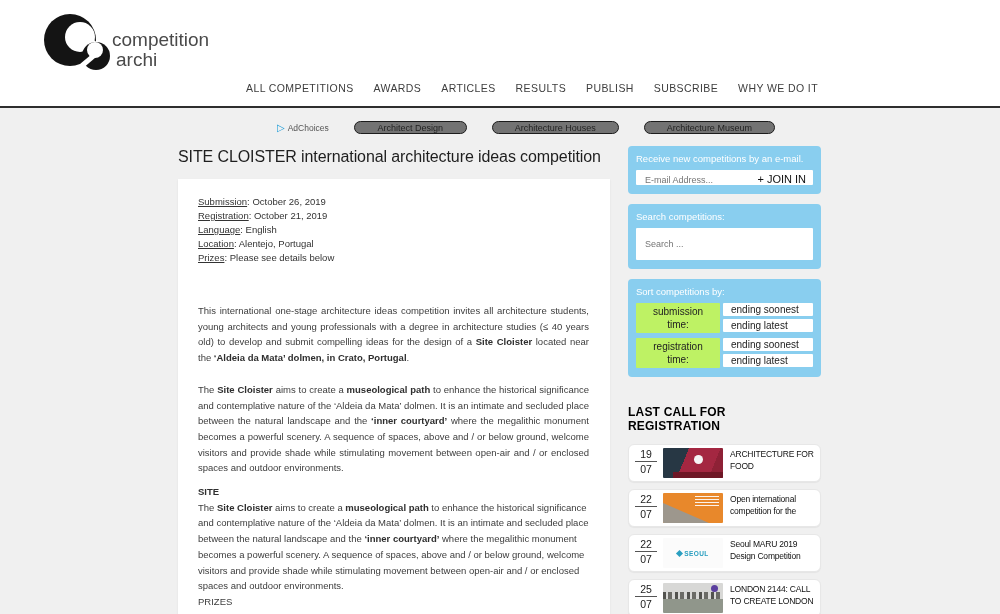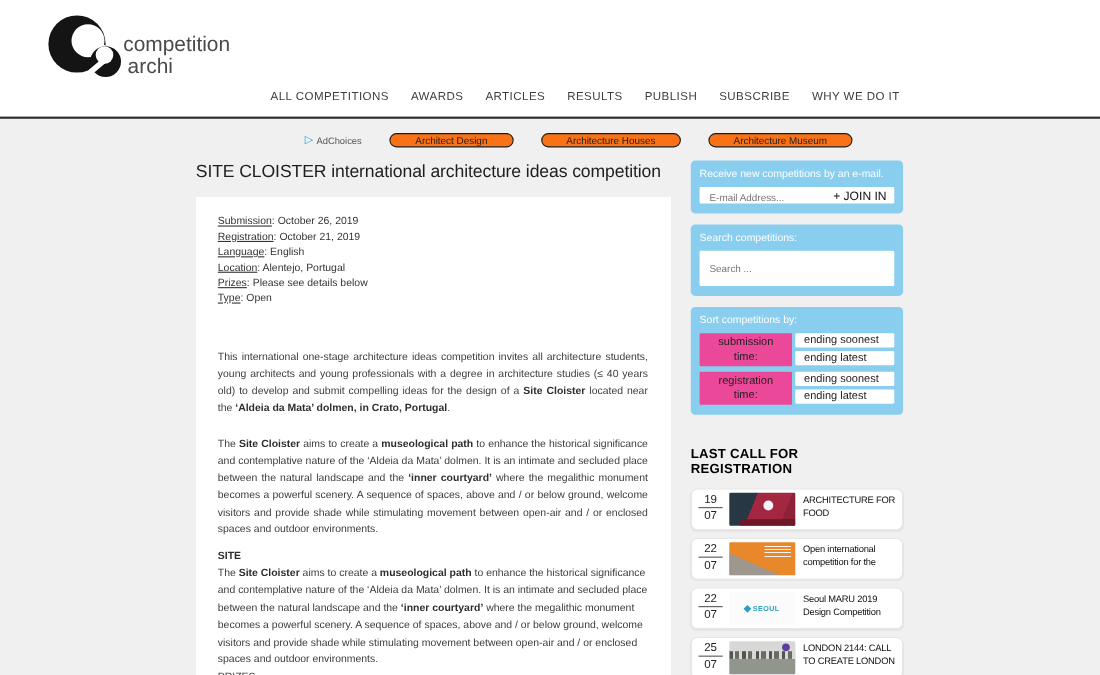--- a/index.html
+++ b/index.html
@@ -11,21 +11,21 @@
   #header { position:absolute; top:0; left:0; width:1000px; height:108px; background:#ffffff; border-bottom:2px solid #2e2e2e; }
   #logo { position:absolute; left:40px; top:8px; width:170px; height:72px; cursor:pointer; }
   #nav { position:absolute; left:246px; top:82px; display:flex; gap:20px; }
   .nav-item { font-size:10.5px; letter-spacing:.4px; color:#3d3d3d; text-decoration:none; cursor:pointer; white-space:nowrap; }
 
   
   #adbar { position:absolute; top:121px; left:277px; display:flex; align-items:center; gap:25px; }
   #adchoices { display:flex; align-items:center; gap:3px; cursor:pointer; }
   #adchoices .tri { color:#1a9bd7; font-size:10px; line-height:10px; }
   #adchoices .txt { font-size:8.5px; color:#555; }
-  .pill { height:13px; min-width:113px; padding:0 22px; border:1px solid #1c1c1c; border-radius:8px; background:#f97316;
+  .pill { height:13px; min-width:113px; padding:0 22px; border:1px solid #1c1c1c; border-radius:8px; background:#737373;
           display:flex; align-items:center; justify-content:center; font-size:9px; color:#222; cursor:pointer; white-space:nowrap; }
 
   
   #article-col { position:absolute; left:178px; top:148px; width:432px; }
   #page-title { font-size:16px; font-weight:400; color:#1e1e1e; letter-spacing:-.1px; margin-bottom:13px; }
   #article-box { background:#ffffff; width:432px; padding:16px 21px 24px 20px; min-height:450px; box-shadow:0 1px 2px rgba(0,0,0,.07); }
   .detail-row { font-size:9.5px; line-height:14px; color:#333; }
   .detail-row .u { text-decoration:underline; }
   #details { margin-bottom:38px; }
   .para { font-size:9.5px; line-height:15.7px; color:#3c3c3c; }
@@ -37,21 +37,21 @@
   
   #sidebar { position:absolute; left:628px; top:146px; width:193px; }
   .bluebox { background:#89ceef; border-radius:4px; padding:7px 8px 9px 8px; margin-bottom:10px; }
   .bluebox .blabel { font-size:9.5px; color:#ffffff; margin-bottom:6px; }
   .sub-row { background:#ffffff; height:15px; display:flex; align-items:flex-end; border-radius:1px; }
   .sub-row input { border:0; outline:0; flex:1; min-width:0; font-size:9px; color:#888; padding-left:9px; background:transparent; font-family:inherit; }
   .join-btn { font-size:11px; color:#111; padding:0 7px; white-space:nowrap; background:none; border:0; cursor:pointer; font-family:inherit; }
   .search-row { background:#ffffff; height:32px; display:flex; align-items:center; border-radius:1px; }
   .search-row input { border:0; outline:0; flex:1; font-size:9px; color:#777; padding-left:9px; background:transparent; font-family:inherit; }
   .sort-group { display:flex; gap:3px; margin-top:5px; }
-  .sort-left { background:#ec4899; width:84px; min-height:29px; display:flex; align-items:center; justify-content:center; text-align:center;
+  .sort-left { background:#bef264; width:84px; min-height:29px; display:flex; align-items:center; justify-content:center; text-align:center;
                font-size:10px; line-height:13px; color:#222; padding:2px 8px; border-radius:1px; }
   .sort-opts { flex:1; display:flex; flex-direction:column; gap:3px; }
   .sort-opt { background:#ffffff; height:13px; display:flex; align-items:center; padding-left:8px; font-size:10px; color:#222; cursor:pointer; border-radius:1px; }
 
   #lastcall-heading { font-size:12px; font-weight:bold; color:#000; margin:28px 0 11px 0; letter-spacing:.2px; }
   .card { background:#ffffff; border:1px solid #e7e7e7; border-radius:6px; min-height:36px; display:flex; align-items:flex-start;
           padding:3px 4px 3px 6px; margin-bottom:7px; box-shadow:0 1px 1px rgba(0,0,0,.05); cursor:pointer; }
   .date { width:22px; flex:none; text-align:center; font-size:10.5px; color:#222; }
   .date .day { border-bottom:1px solid #555; padding-bottom:1px; margin-bottom:1px; }
   .thumb { width:60px; height:30px; flex:none; margin:0 7px 0 6px; position:relative; overflow:hidden; border-radius:1px; background:#ddd; }
@@ -119,21 +119,20 @@
   <div id="article-col">
     <h1 id="page-title">SITE CLOISTER international architecture ideas competition</h1>
     <div id="article-box">
       <div id="details">
 
       <div class="detail-row"><span class="u">Submission</span><span>: </span><span>October 26, 2019</span></div>
           <div class="detail-row"><span class="u">Registration</span><span>: </span><span>October 21, 2019</span></div>
           <div class="detail-row"><span class="u">Language</span><span>: </span><span>English</span></div>
           <div class="detail-row"><span class="u">Location</span><span>: </span><span>Alentejo, Portugal</span></div>
           <div class="detail-row"><span class="u">Prizes</span><span>: </span><span>Please see details below</span></div>
-          <div class="detail-row"><span class="u">Type</span><span>: </span><span>Open</span></div>
         </div>
       <div>
 
       <p class="para justify gap1"><span>This international one-stage architecture ideas competition invites all architecture students, young architects and young professionals with a degree in architecture studies (≤ 40 years old) to develop and submit compelling ideas for the design of a </span><span class="b">Site Cloister</span><span> located near the </span><span class="b">‘Aldeia da Mata’ dolmen, in Crato, Portugal</span><span>.</span></p>
           <p class="para justify gap2"><span>The </span><span class="b">Site Cloister</span><span> aims to create a </span><span class="b">museological path</span><span> to enhance the historical significance and contemplative nature of the ‘Aldeia da Mata’ dolmen. It is an intimate and secluded place between the natural landscape and the </span><span class="b">‘inner courtyard’</span><span> where the megalithic monument becomes a powerful scenery. A sequence of spaces, above and / or below ground, welcome visitors and provide shade while stimulating movement between open-air and / or enclosed spaces and outdoor environments.</span></p>
           <p class="para plain"><span class="b">SITE</span></p>
           <p class="para plain"><span>The </span><span class="b">Site Cloister</span><span> aims to create a </span><span class="b">museological path</span><span> to enhance the historical significance and contemplative nature of the ‘Aldeia da Mata’ dolmen. It is an intimate and secluded place between the natural landscape and the </span><span class="b">‘inner courtyard’</span><span> where the megalithic monument becomes a powerful scenery. A sequence of spaces, above and / or below ground, welcome visitors and provide shade while stimulating movement between open-air and / or enclosed spaces and outdoor environments.</span></p>
           <p class="para plain"><span>PRIZES</span></p>
         </div>
     </div>

